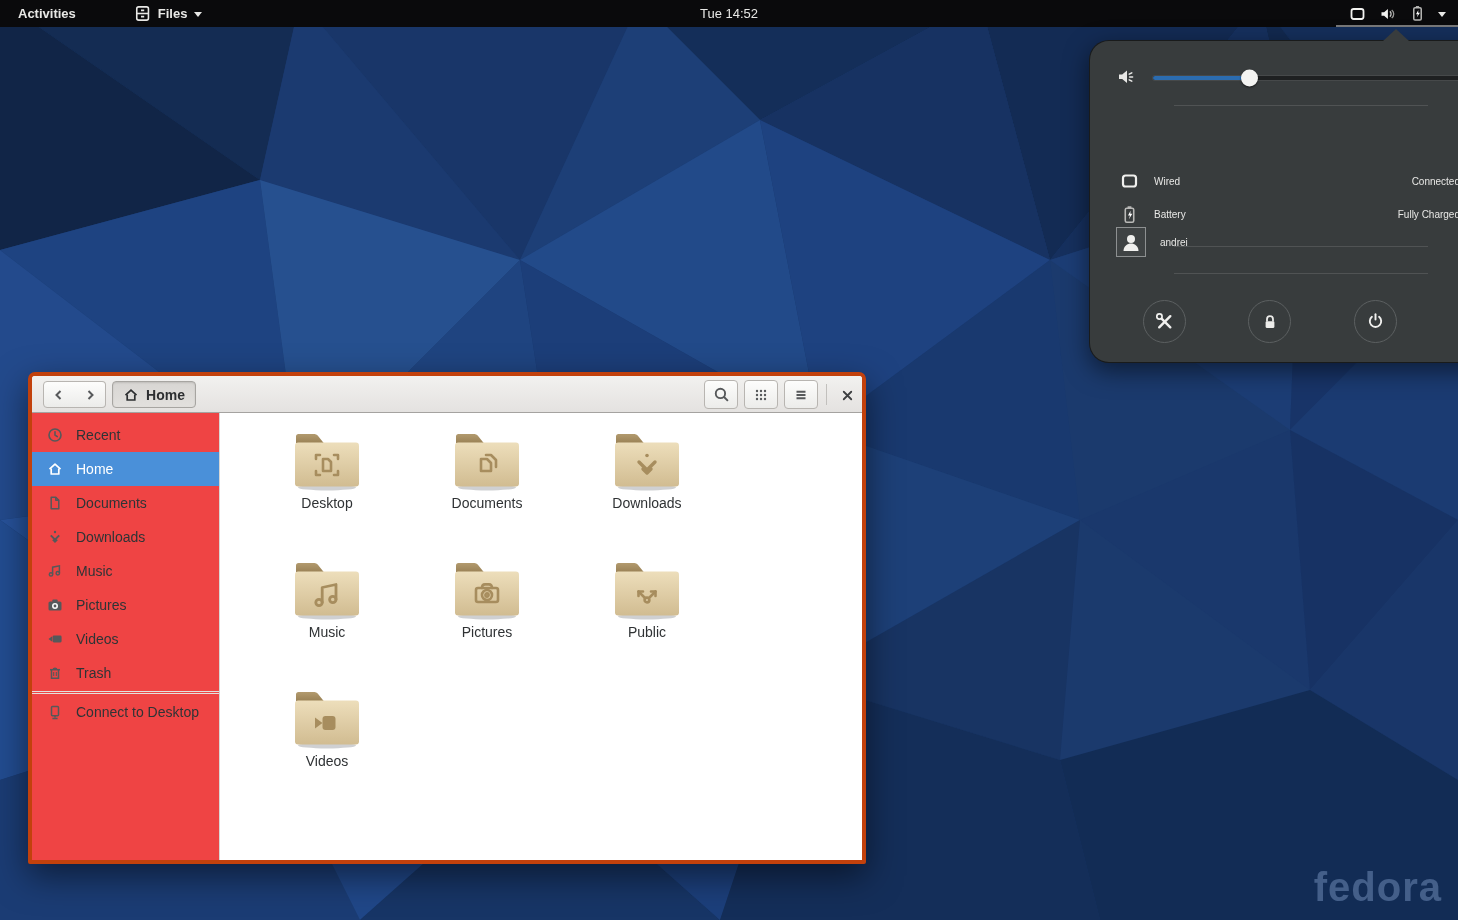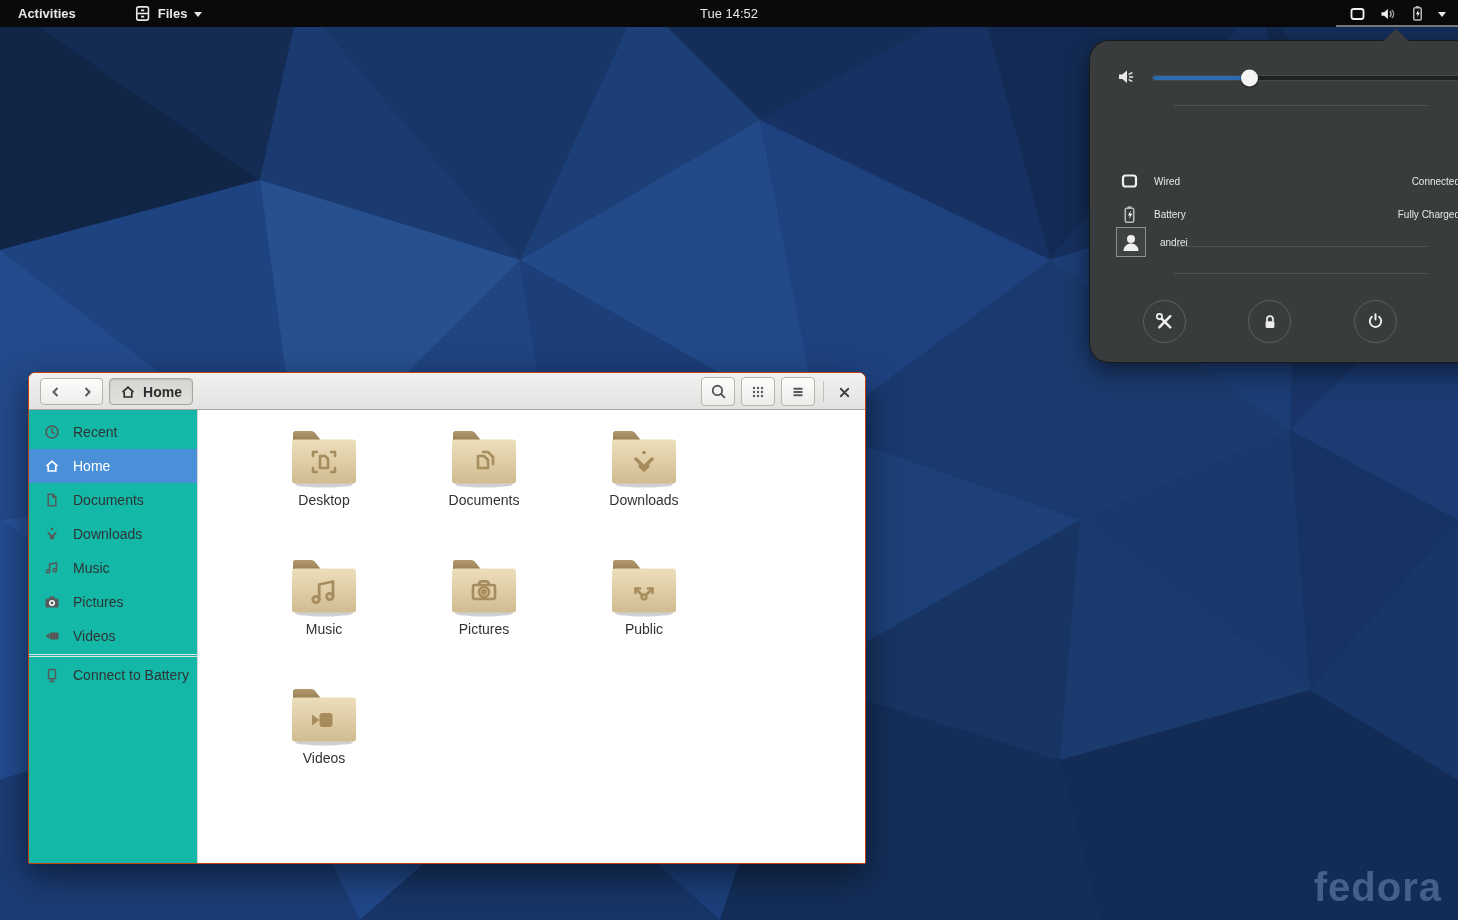--- a/index.html
+++ b/index.html
@@ -47,37 +47,37 @@
   .sm-user { position:absolute; left:0; right:0; top:185px; height:32px; display:flex; align-items:center; }
   .sm-avatar { margin-left:26px; width:30px; height:30px; border:1px solid #8d9091; display:flex;
     align-items:center; justify-content:center; background:rgba(255,255,255,0.04); }
   .sm-user .rlabel { margin-left:14px; }
   .sm-actions { position:absolute; left:0; right:0; top:259px; height:44px; }
   .sm-circle { position:absolute; top:0; width:43px; height:43px; border-radius:50%;
     border:1px solid #5c6061; display:flex; align-items:center; justify-content:center; }
 
   
   .window { position:absolute; left:28px; top:372px; width:838px; height:492px; background:#fff;
-    border:1px solid #c2410c; border-radius:7px 7px 2px 2px; box-shadow:0 12px 34px rgba(0,0,0,0.5);
+    border:4px solid #c2410c; border-radius:7px 7px 2px 2px; box-shadow:0 12px 34px rgba(0,0,0,0.5);
     overflow:hidden; }
   .toolbar { position:absolute; left:0; top:0; right:0; height:37px;
     background:linear-gradient(#f2f1ef,#e4e2e0); border-bottom:1px solid #a5a3a0; }
   .tbtn { position:absolute; top:5px; height:27px; border:1px solid #b8b5b1; border-radius:4px;
     background:linear-gradient(#fdfdfc,#ececea); display:flex; align-items:center; justify-content:center; }
   .tbtn-back { left:11px; width:32px; border-radius:4px 0 0 4px; }
   .tbtn-fwd { left:42px; width:32px; border-radius:0 4px 4px 0; border-left:none; }
   .tbtn-home { left:80px; width:84px; gap:7px; background:linear-gradient(#d8d6d3,#e2e0dd);
     border-color:#a7a5a1; box-shadow:inset 0 1px 2px rgba(0,0,0,0.12); font-size:14px; font-weight:bold; color:#2d2f31; }
   .tbtn-sq { width:34px; height:29px; top:4px; }
   .tbtn-search { left:672px; } .tbtn-grid { left:712px; } .tbtn-menu { left:752px; }
   .t-vsep { position:absolute; left:794px; top:8px; width:1px; height:21px; background:#c2c0bd; }
   .tbtn-close { position:absolute; left:802px; top:6px; width:26px; height:26px; display:flex;
     align-items:center; justify-content:center; border:none; background:transparent; }
 
-  .sidebar { position:absolute; left:0; top:37px; bottom:0; width:169px; background:#14b8a6;
+  .sidebar { position:absolute; left:0; top:37px; bottom:0; width:188px; background:#ef4444;
     border-right:1px solid #d8d6d4; padding-top:5px; }
   .srow { height:34px; display:flex; align-items:center; padding-left:14px; gap:13px;
     font-size:14px; color:#2e3436; }
   .srow .sicon { width:17px; height:17px; color:#56585a; display:flex; align-items:center; justify-content:center; }
   .srow.selected { background:#4a90d9; color:#ffffff; }
   .srow.selected .sicon { color:#ffffff; }
   .ssep { height:1px; background:#e2e0de; margin:1px 0; }
 
   .content { position:absolute; left:189px; top:37px; right:0; bottom:0; background:#ffffff;
     padding:12px 0 0 26px; display:flex; flex-wrap:wrap; align-content:flex-start; }
@@ -381,30 +381,41 @@
       </div>
       <div class="srow">
         <span class="sicon">
           <svg width="16" height="16" viewBox="0 0 16 16" fill="currentColor">
               <polygon points="1.5,8 5.2,5.2 5.2,10.8"></polygon>
               <rect x="5.6" y="4.6" width="9" height="6.8" rx="1.3"></rect>
             </svg>
         </span>
         <span>Videos</span>
       </div>
+      <div class="srow">
+        <span class="sicon">
+          <svg width="16" height="16" viewBox="0 0 16 16" fill="none" stroke="currentColor" stroke-width="1.5">
+              <path d="M4.5 5v8.3h7V5"></path>
+              <path d="M3 4.7h10"></path>
+              <path d="M6.3 4.4c0-1.7 3.4-1.7 3.4 0"></path>
+              <path d="M6.7 7v4M9.3 7v4" stroke-width="1.1"></path>
+            </svg>
+        </span>
+        <span>Trash</span>
+      </div>
       <div class="ssep"></div>
       <div class="ssep"></div>
       <div class="srow">
         <span class="sicon">
           <svg width="16" height="16" viewBox="0 0 16 16" fill="none" stroke="currentColor" stroke-width="1.5">
               <rect x="4.5" y="2.6" width="7" height="9.2" rx="1"></rect>
               <path d="M8 11.8v1.8M5.4 14.4h5.2"></path>
             </svg>
         </span>
-        <span>Connect to Battery</span>
+        <span>Connect to Desktop</span>
       </div>
     </div>
 
     <div class="content">
 
       <div class="fitem">
         <svg width="80" height="68" viewBox="0 0 80 68">
           <ellipse cx="40" cy="62.5" rx="29" ry="3" fill="rgba(15,20,30,0.2)"></ellipse>
           <path d="M9 20 V11.5 q0-2.5 2.5-2.5 h16 q2 0 3.2 1.6 l6 7.4 z" fill="url(#gtab)"></path>
           <rect x="8" y="17.5" width="64" height="44" rx="3.2" fill="url(#gbody)"></rect>

